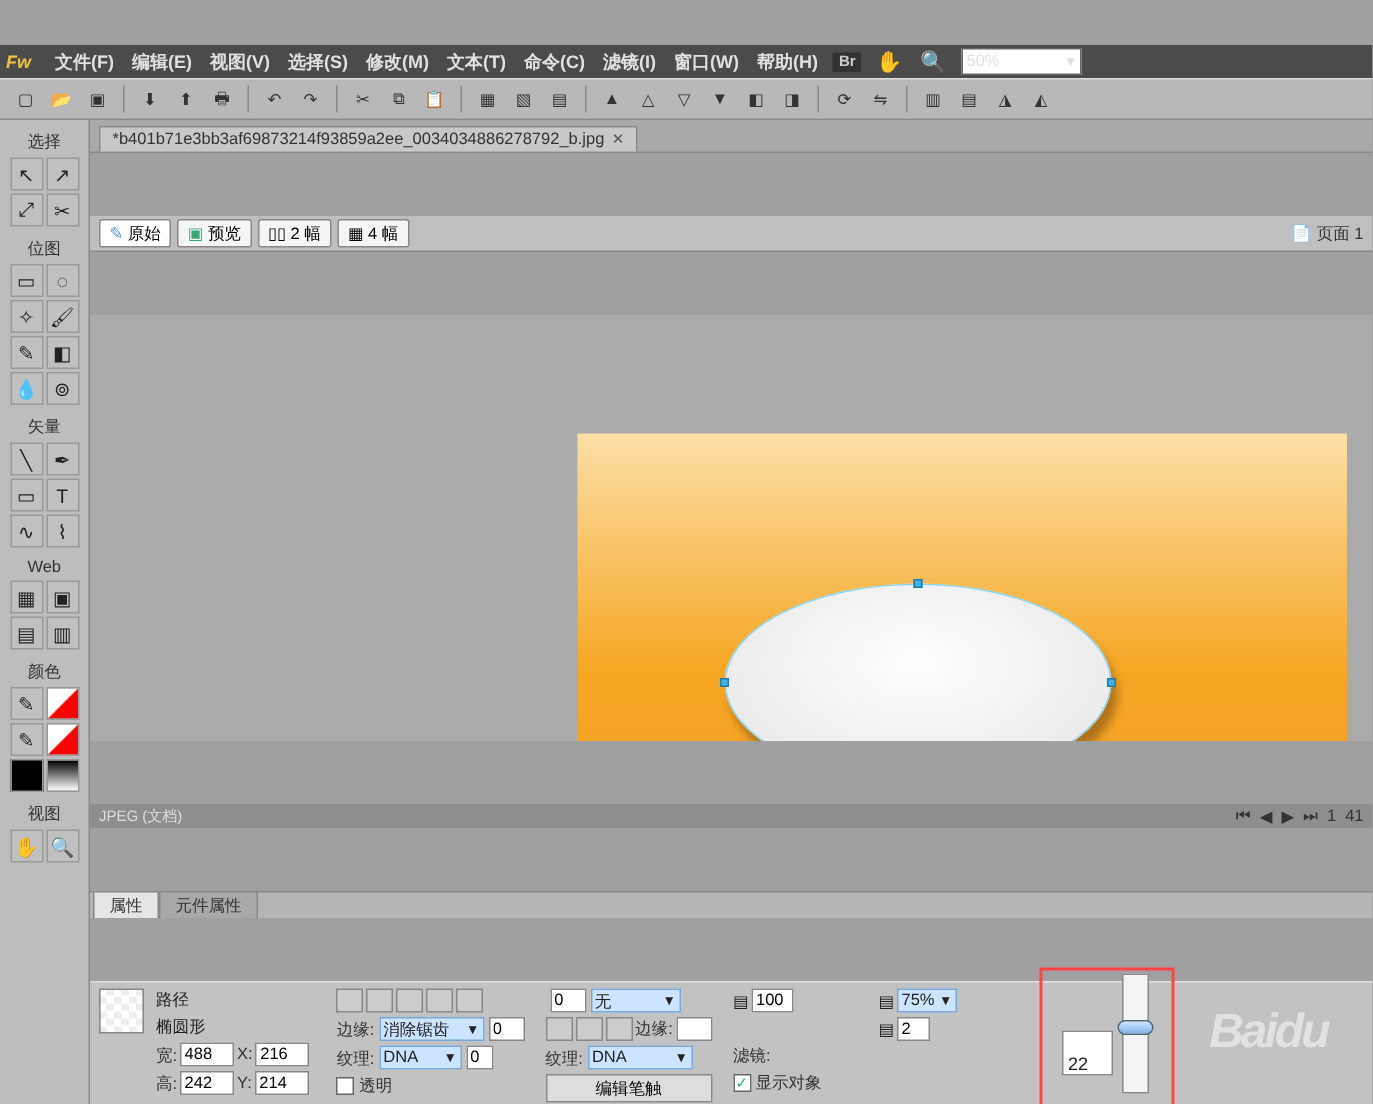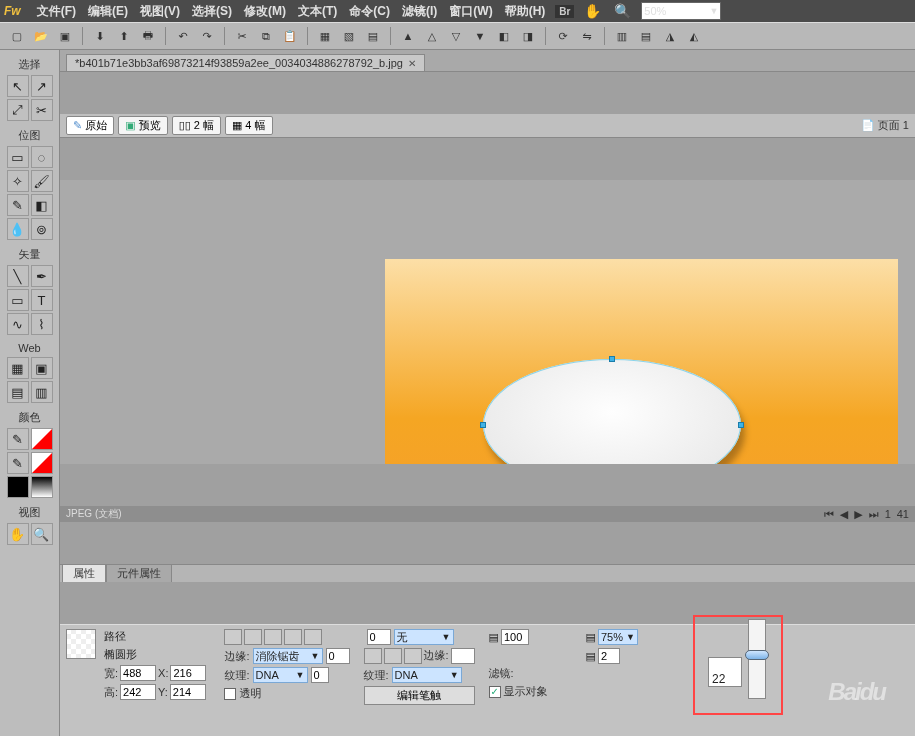--- a/index.html
+++ b/index.html
@@ -1,17 +1,17 @@
 <!DOCTYPE html>
 <html><head>
 <meta charset="utf-8">
 <style>
 * { margin: 0; padding: 0; box-sizing: border-box; font-family: "Microsoft YaHei", Arial, sans-serif; }
 body { background: #a0a0a0; width: 915px; height: 736px; overflow: hidden; font-size: 11px; }
-.menubar { height: 22px; background: #4b4b4b; display: flex; align-items: center; padding: 0 4px; color: #e0e0e0; font-size: 12px; }
+.menubar { height: 22px; background: #4b4b4b; display: flex; align-items: center; padding: 0 4px; color: #e0e0e0; font-size: 12px; margin-top: 30px; }
 .menubar .logo { font-weight: bold; color: #f0c040; font-style: italic; margin-right: 10px; }
 .menubar .menu-item { padding: 0 6px; cursor: default; font-weight: bold; }
 .menubar .br-badge { background: #333; color: #ccc; padding: 1px 4px; margin: 0 4px; font-size: 10px; font-weight: bold; }
 .menubar .hand-icon { margin: 0 6px; font-size: 14px; }
 .menubar .search-glass { margin: 0 6px; font-size: 14px; }
 .menubar .zoom-select { width: 80px; height: 18px; margin-left: 4px; background: #fff; border: 1px solid #666; font-size: 11px; padding: 0 2px; display: flex; align-items: center; text-align: center; }
 .menubar .zoom-select .arrow { margin-left: auto; font-size: 9px; }
 
 .toolbar-main { height: 28px; background: #b8b8b8; border-top: 1px solid #ddd; border-bottom: 1px solid #888; display: flex; align-items: center; padding: 0 6px; gap: 2px; }
 .toolbar-main .tbtn { width: 22px; height: 22px; display: inline-flex; align-items: center; justify-content: center; color: #333; }
@@ -58,21 +58,21 @@
 .sel .arr { margin-left: auto; font-size: 9px; }
 .mini-input { width: 36px; height: 16px; background: #fff; border: 1px solid #888; font-size: 11px; padding: 0 2px; }
 .btn-row { display: flex; gap: 2px; }
 .btn-row .mb { width: 18px; height: 16px; background: #ccc; border: 1px solid #888; }
 
 .callout-box { position: absolute; left: 633px; top: -10px; width: 90px; height: 100px; border: 2px solid #f44; background: rgba(255,255,255,0); z-index: 5; }
 .slider-pop { position: absolute; left: 688px; top: -6px; width: 18px; height: 80px; background: #f4f4f4; border: 1px solid #888; z-index: 6; }
 .slider-pop .thumb { position: absolute; left: -4px; top: 30px; width: 24px; height: 10px; background: linear-gradient(#cfe6ff,#7eb4e8); border: 1px solid #567; border-radius: 5px; }
 .val-input { position: absolute; left: 648px; top: 32px; width: 34px; height: 18px; background: #fff; border: 1px solid #888; padding: 14px 3px; z-index: 7; font-size: 12px; }
 
-.watermark { position: absolute; right: 30px; bottom: 30px; font-size: 24px; color: rgba(255,255,255,0.5); font-weight: bold; font-style: italic; pointer-events: none; z-index: 20; letter-spacing: -2px; }
+.watermark { position: absolute; right: 30px; bottom: 30px; font-size: 32px; color: rgba(255,255,255,0.5); font-weight: bold; font-style: italic; pointer-events: none; z-index: 20; letter-spacing: -2px; }
 .checkbox { width: 12px; height: 12px; background: #fff; border: 1px solid #666; display: inline-flex; align-items: center; justify-content: center; font-size: 10px; color: #2a7; }
 </style>
 </head>
 <body>
 
 <div class="menubar">
   <span class="logo">Fw</span>
   <span class="menu-item">文件(F)</span>
   <span class="menu-item">编辑(E)</span>
   <span class="menu-item">视图(V)</span>

